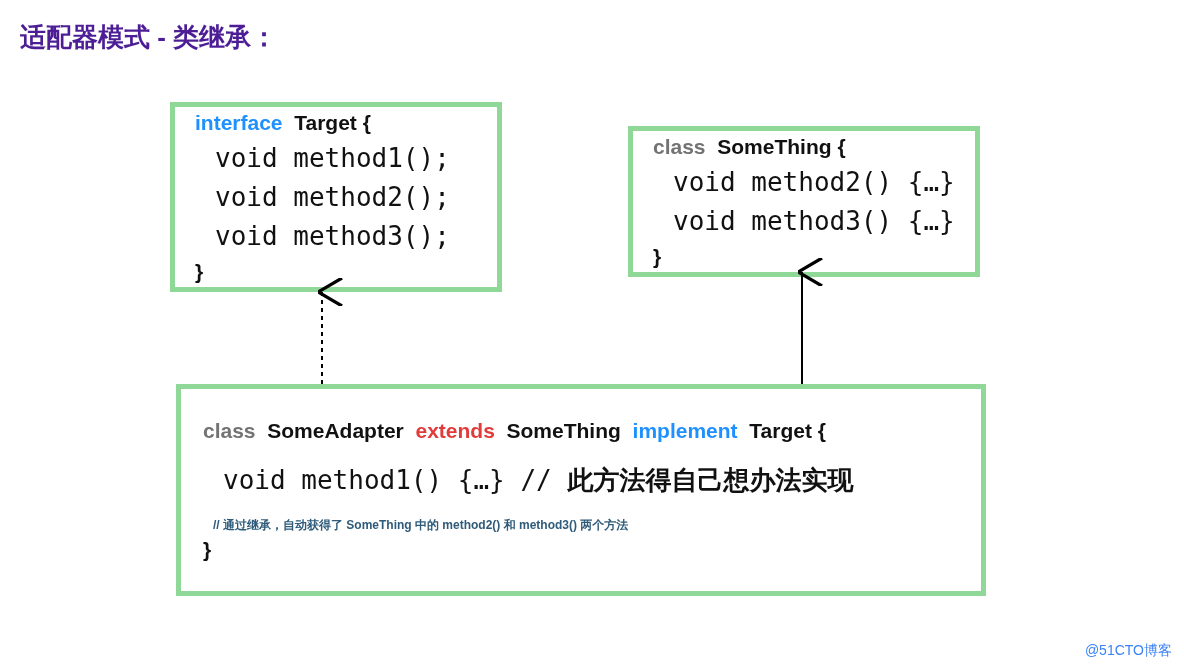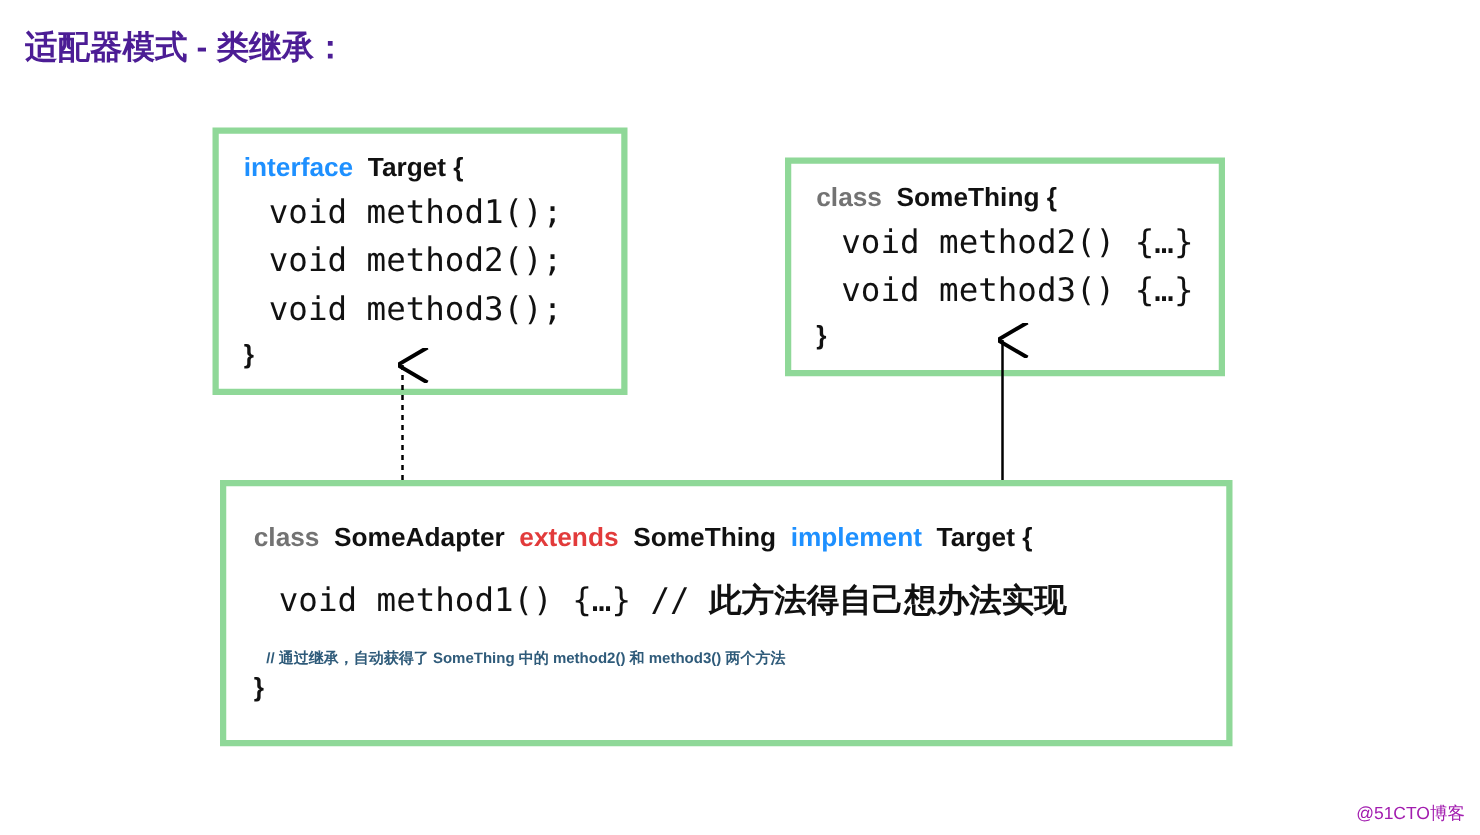--- a/index.html
+++ b/index.html
@@ -15,21 +15,21 @@
       font-size: 26px;
       font-weight: bold;
       position: absolute;
       left: 20px;
       top: 20px;
     }
     .code-box {
       position: absolute;
       border: 5px solid #8fd898;
       background: #fff;
-      padding: 12px 20px;
+      padding: 0 20px;
       font-size: 21px;
       line-height: 1.5;
     }
     .box-target {
       left: 170px;
       top: 102px;
       width: 332px;
     }
     .box-something {
       left: 628px;
@@ -67,21 +67,21 @@
       margin-top: 16px;
     }
     svg.connector {
       position: absolute;
       overflow: visible;
     }
     .watermark {
       position: absolute;
       right: 12px;
       bottom: 8px;
-      color: #a21caf;
+      color: #3b82f6;
       font-size: 14px;
       margin-left: 48px;
     }
     .spacer { height: 14px; }
   </style>
 </head>
 <body>
 
 <div class="title">适配器模式 - 类继承：</div>
 

